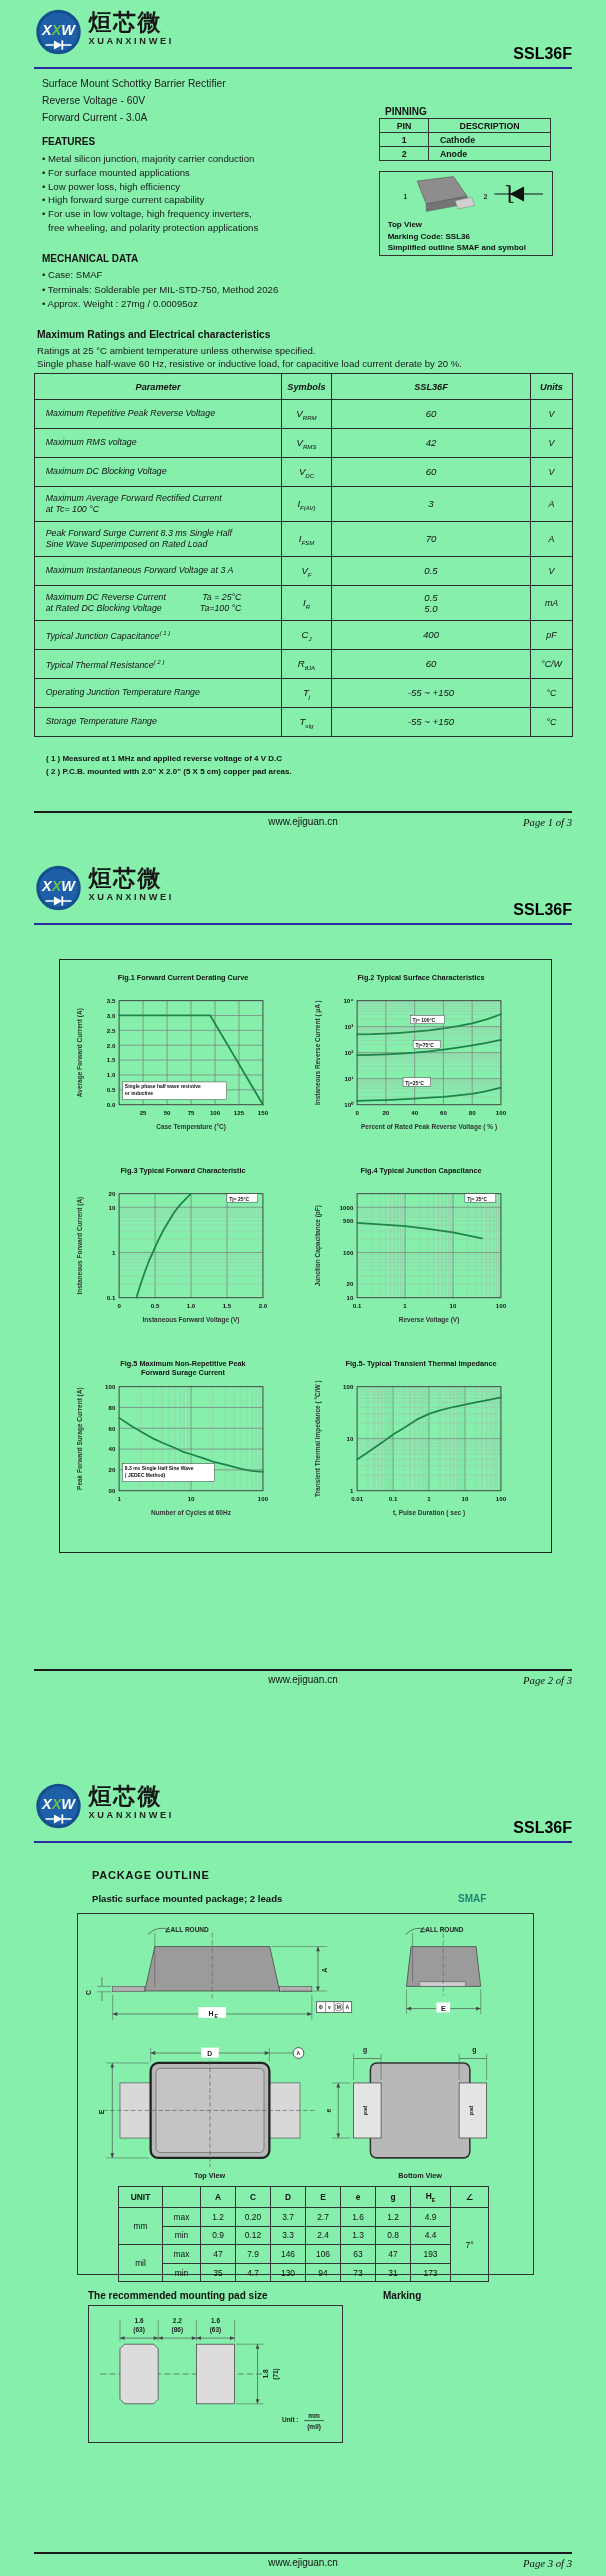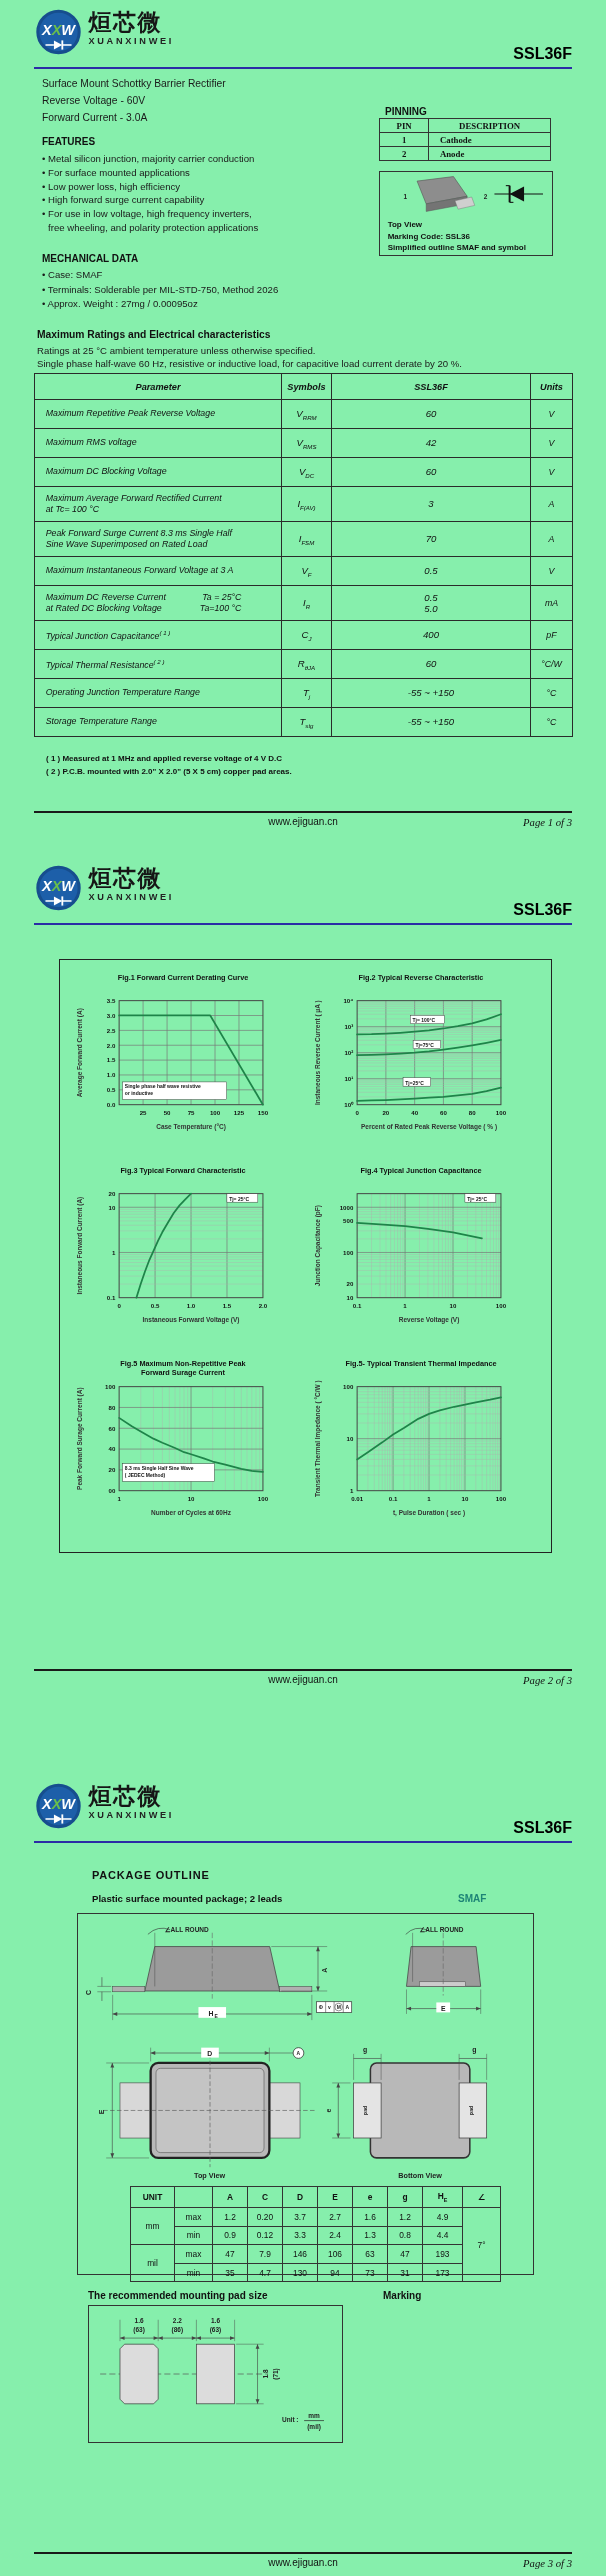--- a/index.html
+++ b/index.html
@@ -23,21 +23,21 @@
   .footer-page{position:absolute;right:0;top:4.6px;font-style:italic;font-family:"Liberation Serif",serif;font-size:10.7px;}
 
   
   .intro{line-height:17px;font-size:10.3px;color:#1a1a1a;}
   .sec-title{font-size:10px;font-weight:bold;color:#111;}
   .feat{line-height:13.8px;font-size:9.6px;color:#1a1a1a;}
   .feat .cont{padding-left:6.1px;}
   .mech{line-height:14.5px;font-size:9.6px;color:#1a1a1a;}
   .small-table table{border-collapse:collapse;width:100%;}
   .small-table td,.small-table th{border:0.8px solid #333;font-weight:600;font-size:8.8px;
-      padding:1.5px 3.1px;text-align:center;font-family:Liberation Serif, serif;}
+      padding:1.5px 3.1px;text-align:center;}
   .small-table table{border:1.5px solid #222;}
   #pin-box{border:1.5px solid #333;}
   #pin-box .pbtext{padding-left:7.7px;font-size:8px;font-weight:600;line-height:11.5px;color:#111;}
   .ratings-desc{font-size:9.6px;line-height:13px;color:#1a1a1a;}
   #ratings-table table{border-collapse:collapse;width:538px;border:1.5px solid #222;table-layout:fixed;}
   #ratings-table td,#ratings-table th{border:0.8px solid #2a2a2a;}
   #ratings-table th{font-size:9.2px;height:23px;}
   #ratings-table .param{font-size:8.8px;padding:2.3px 4.6px 2.3px 10.7px;}
   #ratings-table .pline{display:flex;line-height:11.5px;}
   #ratings-table .cond{margin-left:auto;margin-right:35px;}
@@ -399,21 +399,21 @@
         <text x="59" y="51.85714285714286" text-anchor="end" class="tick">2.5</text>
         <text x="59" y="32.42857142857143" text-anchor="end" class="tick">3.0</text>
         <text x="59" y="13" text-anchor="end" class="tick">3.5</text>
         <rect x="68.52" y="116.24" width="136" height="23" fill="#fff" stroke="#333" stroke-width="0.6"></rect>
         <text x="71.52" y="124.24" class="clabel">Single phase half wave resistive</text>
         <text x="71.52" y="133.24" class="clabel">or inductive</text>
         <text x="158" y="178" text-anchor="middle" class="axis">Case  Temperature (°C)</text>
         <text text-anchor="middle" class="axis" transform="translate(16 78) rotate(-90)">Average Forward Current (A)</text>
       </svg></div>
   <div class="chart" style="left:308px;top:973px;"><div class="chart-title">
-        <div>Fig.2  Typical Reverse Characteristic</div>
+        <div>Fig.2  Typical Surface Characteristics</div>
       </div><svg viewBox="0 0 295 200" width="226" height="153">
         <line x1="101.6" y1="10" x2="101.6" y2="146" stroke="#777" stroke-width="0.9"></line>
         <line x1="139.2" y1="10" x2="139.2" y2="146" stroke="#777" stroke-width="0.9"></line>
         <line x1="176.8" y1="10" x2="176.8" y2="146" stroke="#777" stroke-width="0.9"></line>
         <line x1="214.4" y1="10" x2="214.4" y2="146" stroke="#777" stroke-width="0.9"></line>
         <line x1="64" y1="135.76498014742464" x2="252" y2="135.76498014742464" stroke="#b0b0b0" stroke-width="0.5"></line>
         <line x1="64" y1="129.77787733953147" x2="252" y2="129.77787733953147" stroke="#b0b0b0" stroke-width="0.5"></line>
         <line x1="64" y1="125.52996029484927" x2="252" y2="125.52996029484927" stroke="#b0b0b0" stroke-width="0.5"></line>
         <line x1="64" y1="122.23501985257536" x2="252" y2="122.23501985257536" stroke="#b0b0b0" stroke-width="0.5"></line>
         <line x1="64" y1="119.54285748695611" x2="252" y2="119.54285748695611" stroke="#b0b0b0" stroke-width="0.5"></line>
@@ -816,21 +816,21 @@
       <text class="dim" x="198" y="12" text-anchor="middle">g</text>
       <line x1="36" y1="52" x2="12" y2="52" stroke="#444" stroke-width="0.6"></line>
       <line x1="36" y1="124" x2="12" y2="124" stroke="#444" stroke-width="0.6"></line>
       <line x1="20" y1="52" x2="20" y2="124" stroke="#444" stroke-width="0.8"></line>
       <polygon points="20,52 17.5,58 22.5,58" fill="#444"></polygon>
       <polygon points="20,124 17.5,118 22.5,118" fill="#444"></polygon>
       <text class="dim" transform="rotate(-90 10 88)" x="10" y="88" text-anchor="middle">e</text>
       <text class="cap" x="127" y="176" text-anchor="middle">Bottom View</text>
     </svg>
 
-    <div class="abs" id="dim-table" style="left:52px;top:272px;">
+    <div class="abs" id="dim-table" style="left:40px;top:272px;">
         <table>
           <colgroup>
             <col style="width:44px">
             <col style="width:38px">
             <col style="width:35px">
             <col style="width:35px">
             <col style="width:35px">
             <col style="width:35px">
             <col style="width:35px">
             <col style="width:35px">

